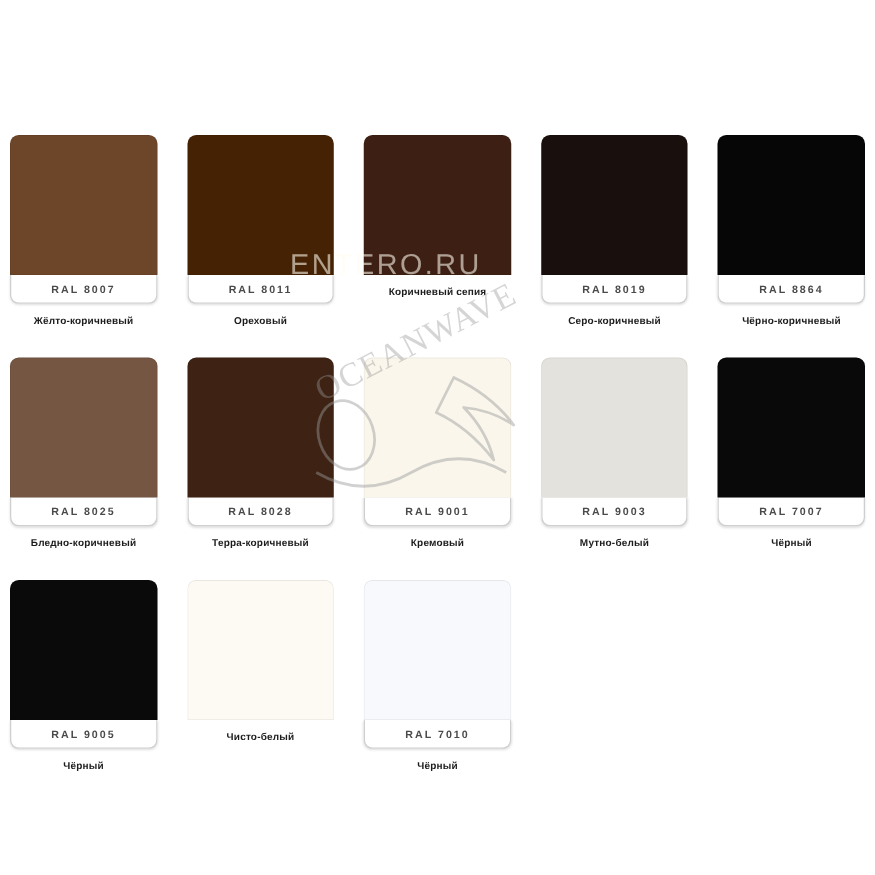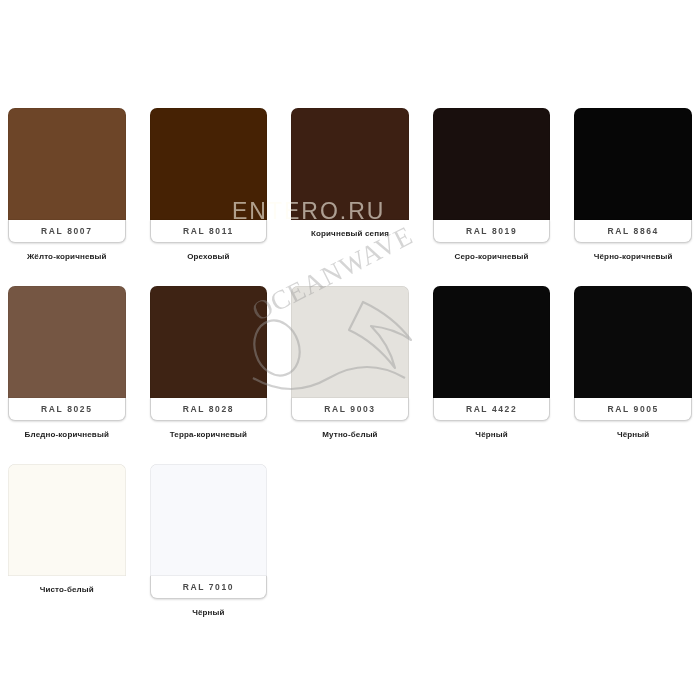--- a/index.html
+++ b/index.html
@@ -175,34 +175,41 @@
     </div>
 
     <div class="swatch-card">
       <div class="swatch-chip" style="background: rgb(62, 35, 20);"></div>
       <div class="swatch-code-plate">
         <span class="swatch-code">RAL 8028</span>
       </div>
       <div class="swatch-name">Терра-коричневый</div>
     </div>
 
+    <div class="swatch-card">
+      <div class="swatch-chip" style="background: rgb(250, 246, 236);"></div>
+      <div class="swatch-code-plate">
+        <span class="swatch-code">RAL 9001</span>
+      </div>
+      <div class="swatch-name">Кремовый</div>
+    </div>
 
 
     <div class="swatch-card">
       <div class="swatch-chip" style="background: rgb(228, 226, 221);"></div>
       <div class="swatch-code-plate">
         <span class="swatch-code">RAL 9003</span>
       </div>
       <div class="swatch-name">Мутно-белый</div>
     </div>
 
     <div class="swatch-card">
       <div class="swatch-chip" style="background: rgb(9, 9, 9);"></div>
       <div class="swatch-code-plate">
-        <span class="swatch-code">RAL 4422</span>
+        <span class="swatch-code">RAL 7007</span>
       </div>
       <div class="swatch-name">Чёрный</div>
     </div>
 
     <div class="swatch-card">
       <div class="swatch-chip" style="background: rgb(10, 10, 10);"></div>
       <div class="swatch-code-plate">
         <span class="swatch-code">RAL 9005</span>
       </div>
       <div class="swatch-name">Чёрный</div>

